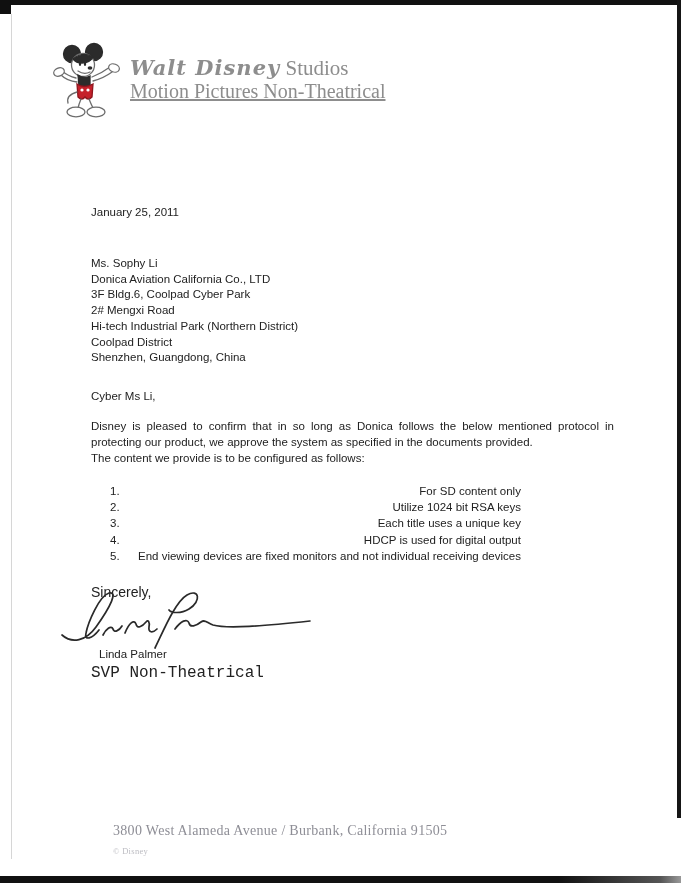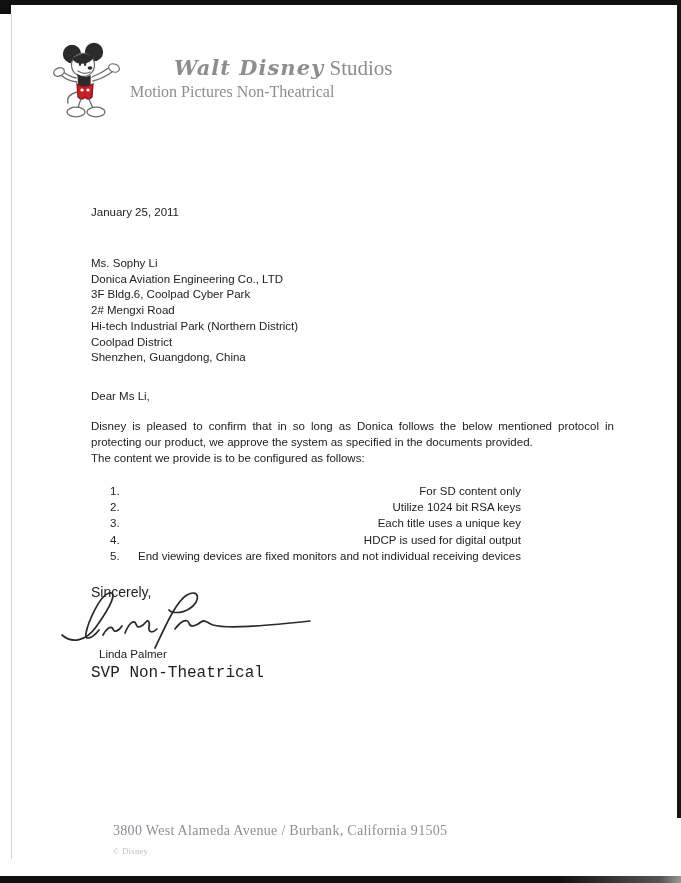--- a/index.html
+++ b/index.html
@@ -13,24 +13,24 @@
                  background: linear-gradient(to right, #111 82%, #555 97%, #999 100%); }
   .scan-corner { position: absolute; top: 0; left: 0; width: 11px; height: 14px; background: #101010; }
   .scan-left-line { position: absolute; top: 14px; left: 11px; width: 1px; height: 845px; background: #d6d6d6; }
 
   .page { position: absolute; inset: 0; }
 
   
   .letterhead { position: absolute; left: 52px; top: 42px; display: flex; align-items: flex-start; }
   .mickey { width: 72px; height: 78px; flex: 0 0 auto; }
   .brand { margin-left: 6px; margin-top: 14px; color: #8d8d8d; }
-  .brand-line1 { font-size: 21px; line-height: 24px; white-space: nowrap; margin-left: 44px; }
+  .brand-line1 { font-size: 21px; line-height: 24px; white-space: nowrap; }
   .brand-script { font-family: "DejaVu Serif", serif; font-style: italic; font-weight: bold; letter-spacing: 1px; }
   .brand-suffix { font-family: "Liberation Serif", serif; }
-  .brand-line2 { font-family: "Liberation Serif", serif; font-size: 16px; line-height: 23px; white-space: nowrap; }
+  .brand-line2 { font-family: "Liberation Serif", serif; font-size: 20px; line-height: 23px; white-space: nowrap; text-decoration: underline; }
 
   
   .date { position: absolute; left: 91px; top: 206px; font-size: 11.5px; }
   .recipient { position: absolute; left: 91px; top: 256px; font-size: 11.5px; line-height: 15.7px; }
   .salutation { position: absolute; left: 91px; top: 390px; font-size: 11.5px; }
   .body-block { position: absolute; left: 91px; top: 418px; width: 523px; font-size: 11.5px; line-height: 16px; }
   .body-par { text-align: justify; }
   .list-block { position: absolute; left: 110px; top: 483px; font-size: 11.5px; }
   .num-list { list-style: none; counter-reset: li; text-align: right; }
   .num-list li { counter-increment: li; line-height: 16.2px; padding-left: 28px; position: relative; }
@@ -98,29 +98,29 @@
     <div class="brand">
       <div class="brand-line1"><span class="brand-script">Walt Disney</span><span class="brand-suffix"> Studios</span></div>
       <div class="brand-line2">Motion Pictures Non-Theatrical</div>
     </div>
   </div>
 
   <div class="date">January 25, 2011</div>
 
   <div class="recipient">
     <div>Ms. Sophy Li</div>
-    <div>Donica Aviation Engineering Co., LTD</div>
+    <div>Donica Aviation California Co., LTD</div>
     <div>3F Bldg.6, Coolpad Cyber Park</div>
     <div>2# Mengxi Road</div>
     <div>Hi-tech Industrial Park (Northern District)</div>
     <div>Coolpad District</div>
     <div>Shenzhen, Guangdong, China</div>
   </div>
 
-  <div class="salutation">Dear Ms Li,</div>
+  <div class="salutation">Cyber Ms Li,</div>
 
   <div class="body-block">
     <div class="body-par">Disney is pleased to confirm that in so long as Donica follows the below mentioned protocol in protecting our product, we approve the system as specified in the documents provided.</div>
     <div>The content we provide is to be configured as follows:</div>
   </div>
 
   <div class="list-block">
     <ol class="num-list">
       <li>For SD content only</li>
       <li>Utilize 1024 bit RSA keys</li>

